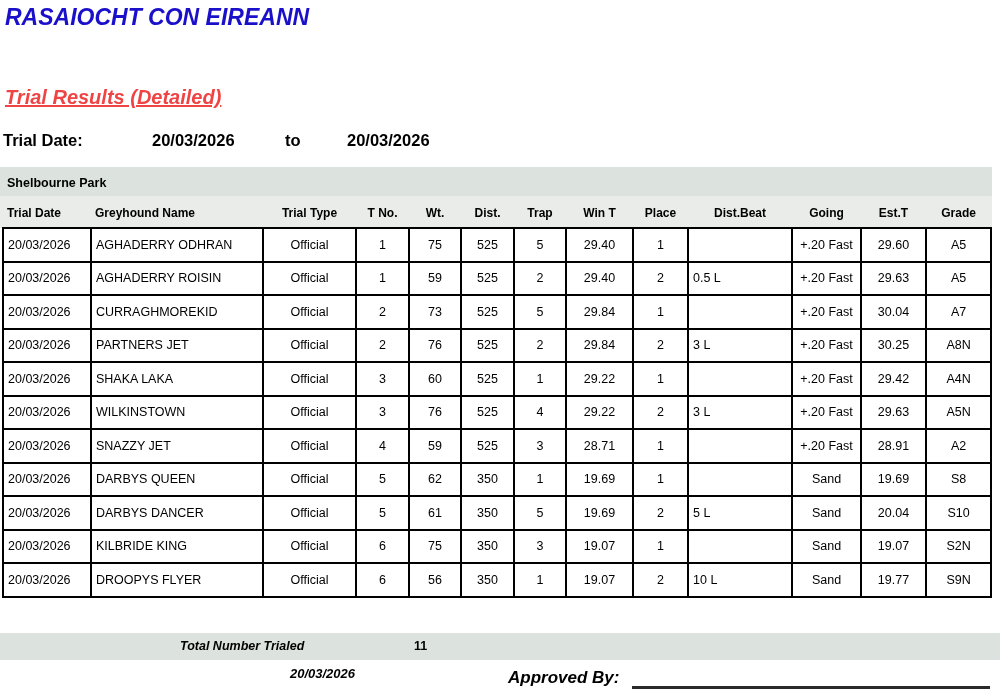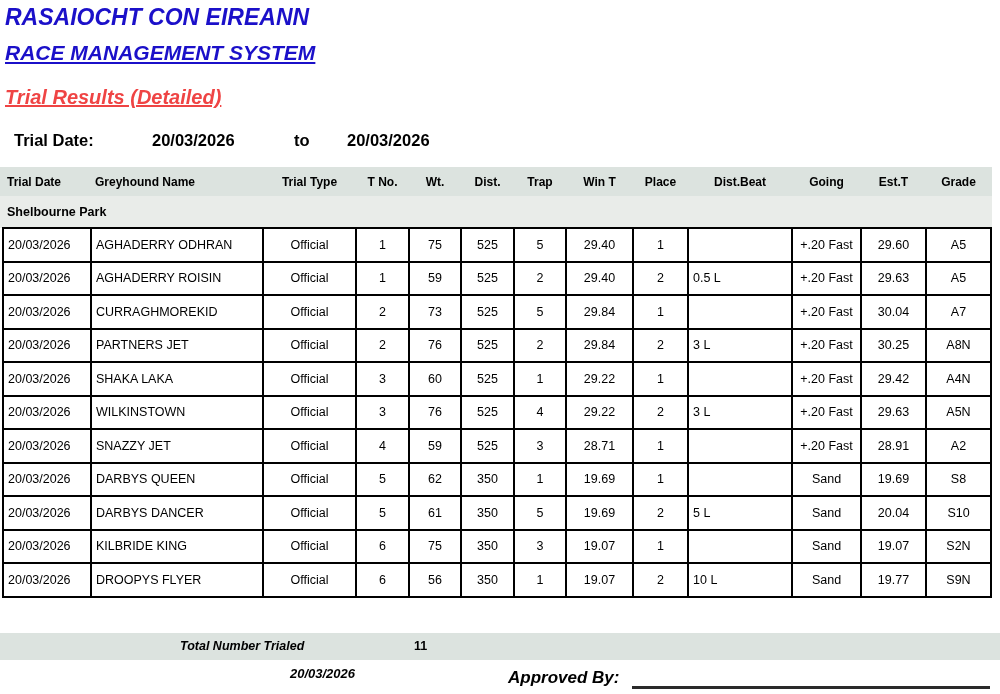--- a/index.html
+++ b/index.html
@@ -21,23 +21,23 @@
     position: absolute; left: 5px; top: 41px;
     font-size: 21px; font-weight: bold; font-style: italic;
     color: #1b10c9; text-decoration: underline;
   }
   .title3 {
     position: absolute; left: 5px; top: 86px;
     font-size: 20px; font-weight: bold; font-style: italic;
     color: #ef4444; text-decoration: underline;
   }
   .filter-row { position: absolute; top: 131px; left: 0; width: 100%; height: 22px; font-weight: bold; font-size: 16.5px; }
-  .filter-label { position: absolute; left: 14px; }
+  .filter-label { position: absolute; left: 3px; }
   .filter-from  { position: absolute; left: 152px; }
-  .filter-to-word { position: absolute; left: 294px; text-align: center; }
+  .filter-to-word { position: absolute; left: 285px; text-align: center; }
   .filter-to    { position: absolute; left: 347px; }
 
   .band-header { position: absolute; left: 0; top: 167px; width: 992px; height: 29px; background: #dce3df; }
   .band-track  { position: absolute; left: 0; top: 196px; width: 992px; height: 32px; background: #e9ece9; }
 
   table.results {
     position: absolute; left: 2px; top: 167px;
     width: 988px; table-layout: fixed;
     border-collapse: collapse;
     font-size: 12.5px;
@@ -91,21 +91,20 @@
     position: absolute; left: 632px; top: 686px; width: 358px; height: 3px;
     background: #2a2a2a;
   }
 </style>
 </head>
 <body>
 
 <div class="page">
 
   <div class="title1">RASAIOCHT CON EIREANN</div>
-  <div class="title2">RACE MANAGEMENT SYSTEM</div>
   <div class="title3">Trial Results (Detailed)</div>
 
   <div class="filter-row">
     <span class="filter-label">Trial Date:</span>
     <span class="filter-from">20/03/2026</span>
     <span class="filter-to-word">to</span>
     <span class="filter-to">20/03/2026</span>
   </div>
 
   <div class="band-header"></div>
@@ -122,37 +121,37 @@
       <col style="width:52px">
         <col style="width:67px">
         <col style="width:55px">
       <col style="width:104px">
         <col style="width:69px">
         <col style="width:65px">
       <col style="width:65px">
     </colgroup>
     <thead>
       <tr>
+        <td class="trackcell" colspan="13">Shelbourne Park</td>
+      </tr>
+      <tr>
         <th class="al">Trial Date</th>
         <th class="al">Greyhound Name</th>
         <th>Trial Type</th>
         <th>T No.</th>
         <th>Wt.</th>
         <th>Dist.</th>
         <th>Trap</th>
         <th>Win T</th>
         <th>Place</th>
         <th>Dist.Beat</th>
         <th>Going</th>
         <th>Est.T</th>
         <th>Grade</th>
       </tr>
-      <tr>
-        <td class="trackcell" colspan="13">Shelbourne Park</td>
-      </tr>
     </thead>
     <tbody>
         <tr>
           <td>20/03/2026</td>
           <td>AGHADERRY ODHRAN</td>
           <td>Official</td>
           <td>1</td>
           <td>75</td>
           <td>525</td>
           <td>5</td>

